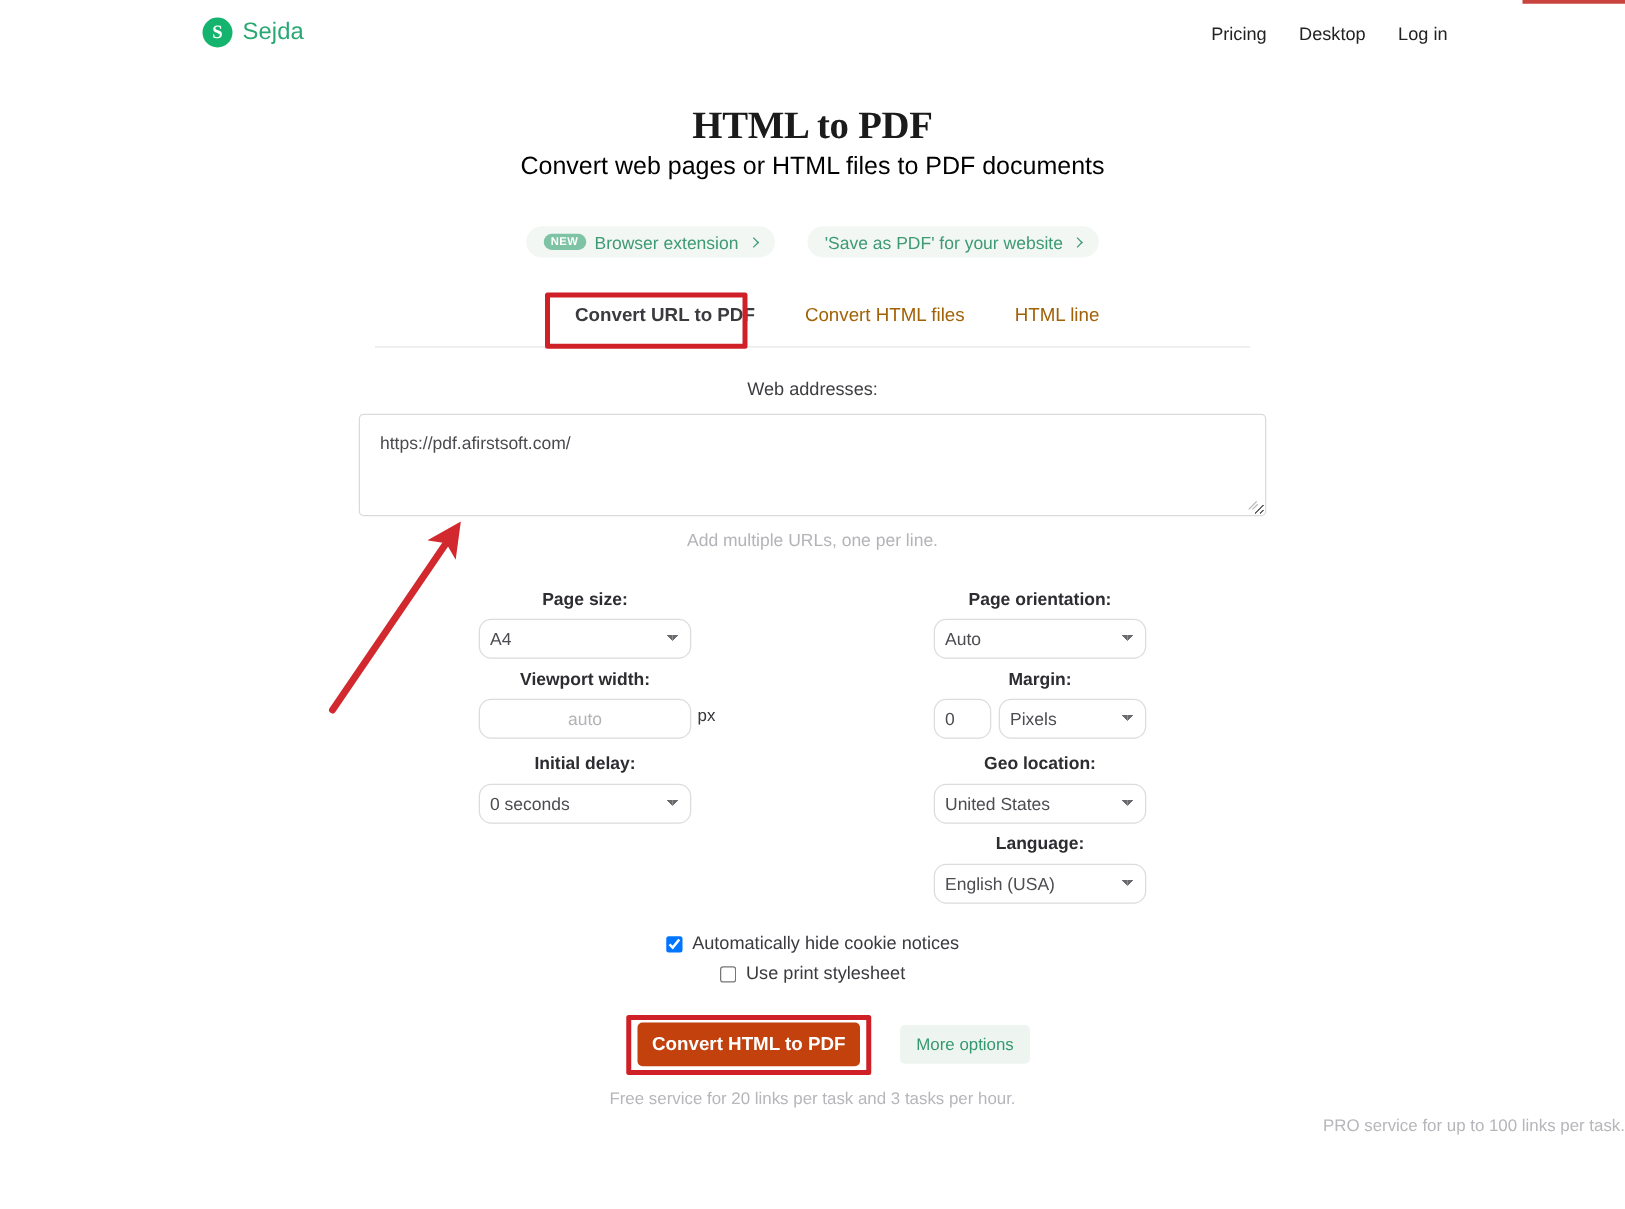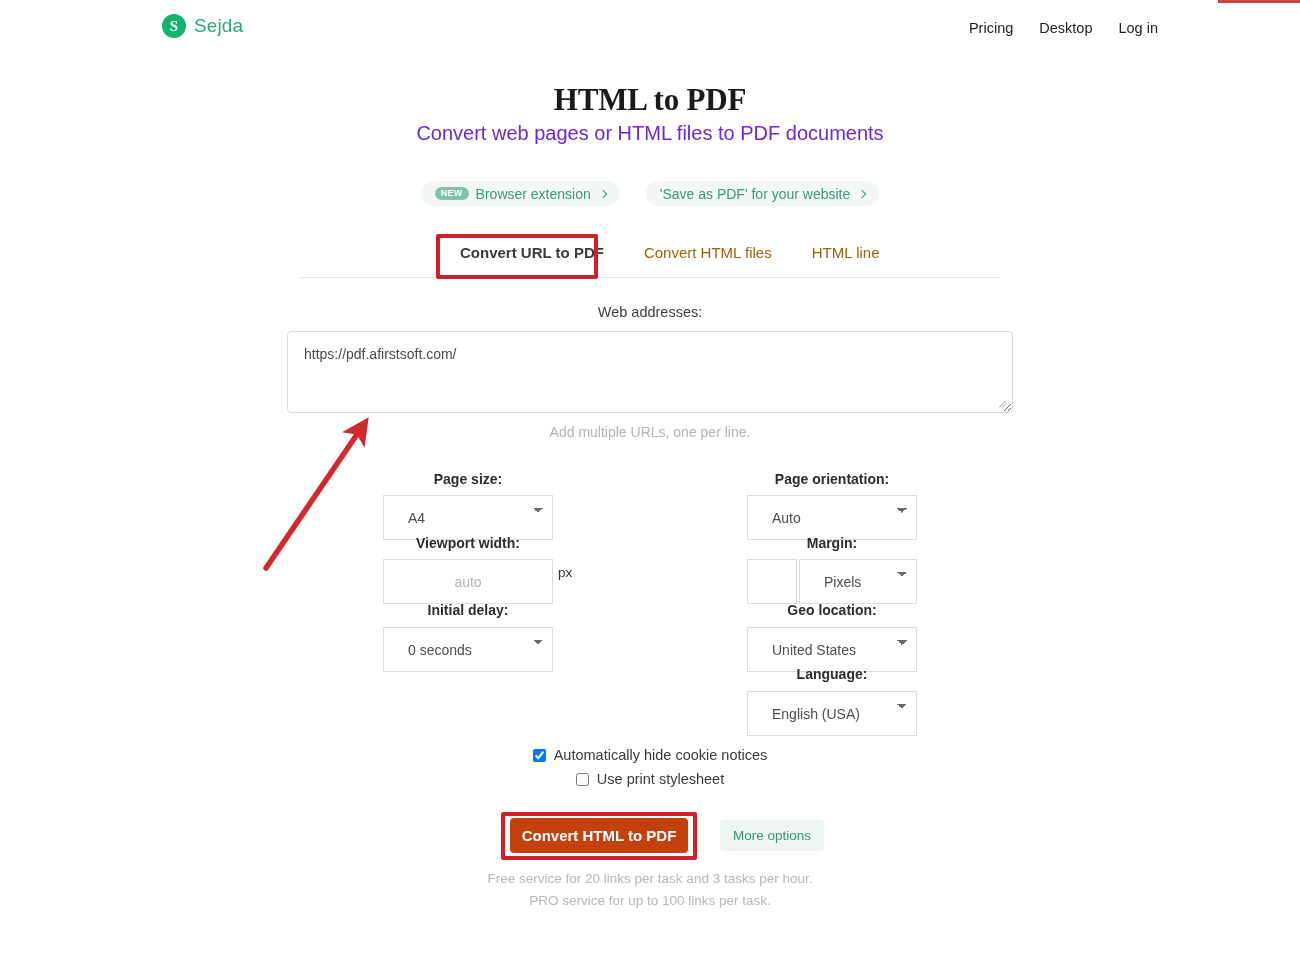--- a/index.html
+++ b/index.html
@@ -95,21 +95,21 @@
     font-weight: bold;
     color: #1b1b1b;
     letter-spacing: -0.2px;
     font-family: Liberation Serif, serif;
   }
   .hero-sub {
     position: absolute;
     left: 0; top: 122px; width: 1300px;
     text-align: center;
     font-size: 20px;
-    color: #6d28d9;
+    color: #000000;
     font-weight: normal;
   }
 
   
   .pill-row {
     position: absolute;
     left: 0; top: 181px; width: 1300px;
     display: flex; justify-content: center; align-items: center; gap: 26px;
   }
   .pill {
@@ -227,27 +227,27 @@
     position: absolute;
     font-size: 14px;
     font-weight: bold;
     color: #2c2c31;
     text-align: center;
     white-space: nowrap;
   }
   .sel, .txt {
     position: absolute;
     border: 1px solid #dcdcdc;
-    border-radius: 0;
+    border-radius: 10px;
     background: #fff;
     font-family: "Liberation Sans", sans-serif;
     font-size: 14px;
     color: #4c4c51;
-    height: 45px;
-    padding: 0 24px;
+    height: 32px;
+    padding: 0 8px;
     outline: none;
   }
   select.sel {
     -webkit-appearance: none;
     appearance: none;
     padding-right: 22px;
     background-image:
       linear-gradient(45deg, transparent 50%, #6a6a6f 50%),
       linear-gradient(135deg, #6a6a6f 50%, transparent 50%);
     background-position:
@@ -427,21 +427,21 @@
   <div class="chk-row" style="top:771px;">
     <input type="checkbox" style="">
     <label>Use print stylesheet</label>
   </div>
 
   <button class="btn-convert">Convert HTML to PDF</button>
   <div class="redbox-btn"></div>
   <button class="btn-more">More options</button>
 
   <div class="foot" style="top:871px;">Free service for 20 links per task and 3 tasks per hour.</div>
-  <div class="foot" style="top:893px;">PRO service for up to 100 links per task.</div>
+  <div class="foot" style="top:893px;text-align:right;">PRO service for up to 100 links per task.</div>
 
   <svg class="arrow-svg" viewBox="0 0 140 170">
     <defs>
       <marker id="arrowhead" markerWidth="5" markerHeight="5" refX="2.2" refY="2.5" orient="auto">
         <path d="M0,0 L5,2.5 L0,5 L1.2,2.5 Z" fill="#d2292f"></path>
       </marker>
     </defs>
     <line x1="16" y1="158" x2="110" y2="20" stroke="#d2292f" stroke-width="5.5" stroke-linecap="round" marker-end="url(#arrowhead)"></line>
   </svg>
 

